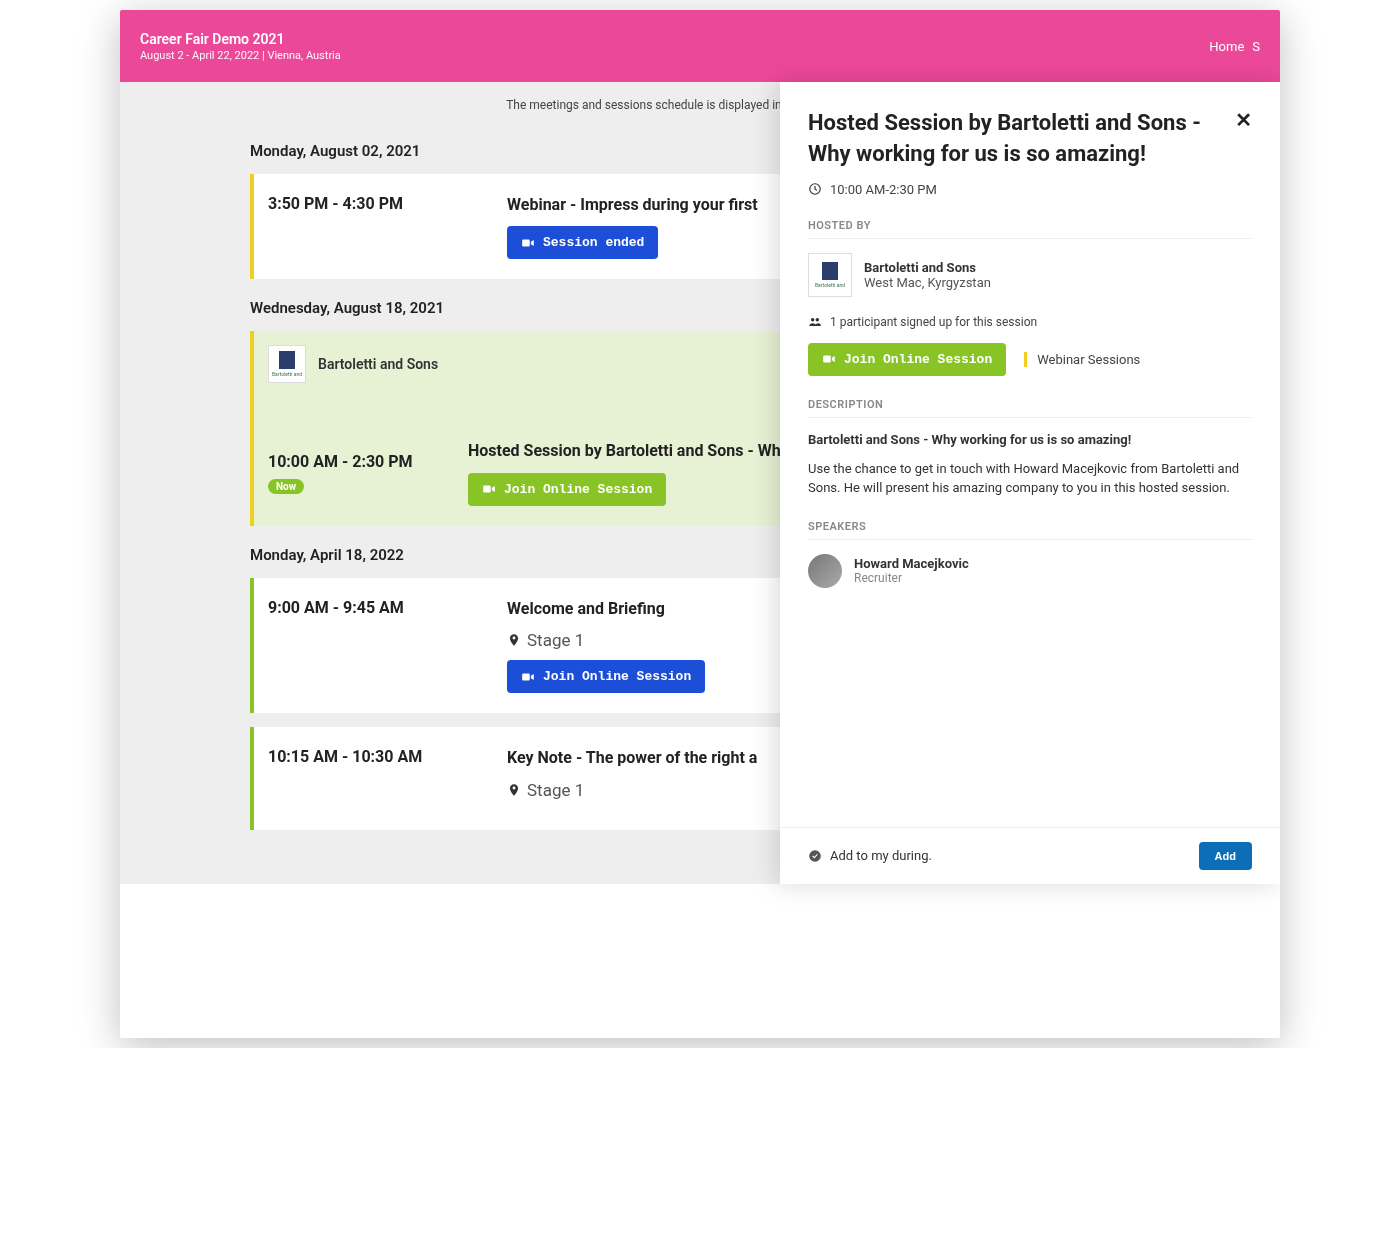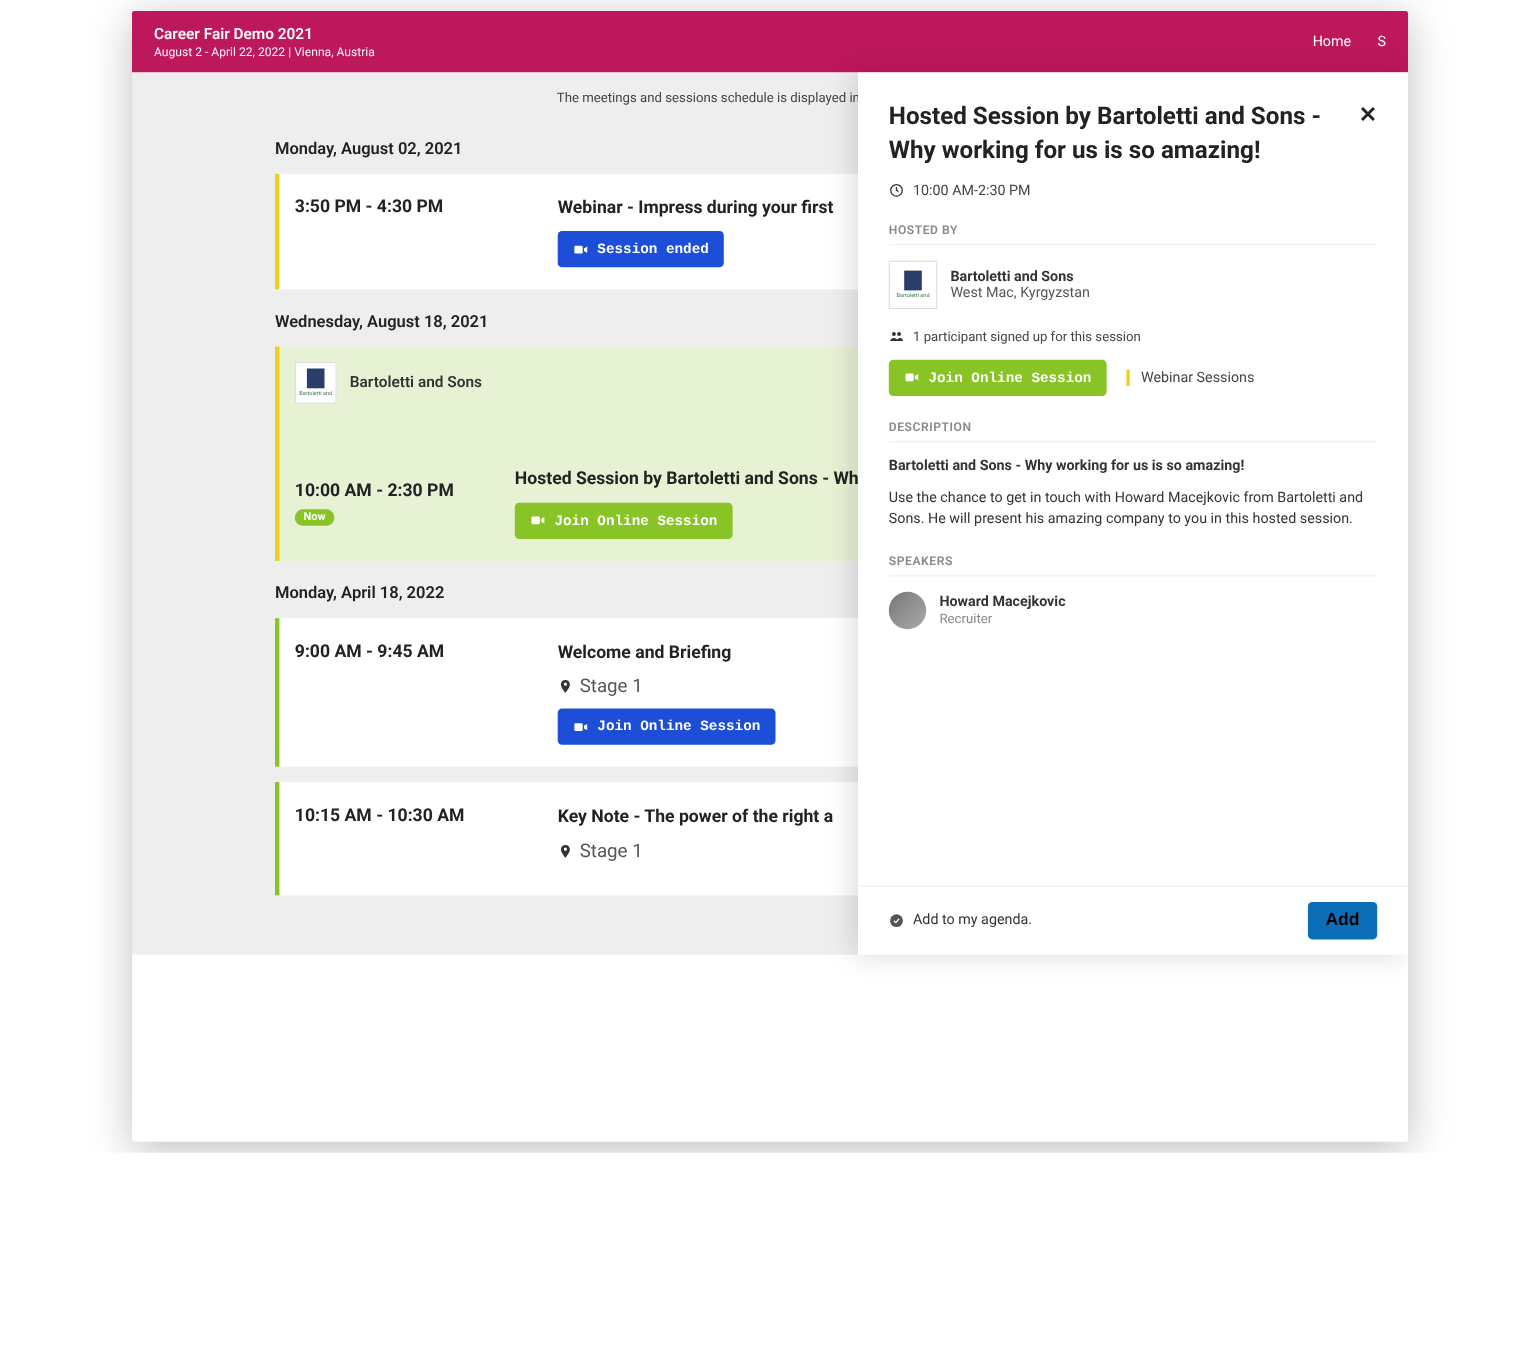--- a/index.html
+++ b/index.html
@@ -1,22 +1,22 @@
 <!DOCTYPE html>
 <html><head>
 <meta charset="utf-8">
 <style>
 * { box-sizing: border-box; margin: 0; padding: 0; }
 body { font-family: -apple-system, BlinkMacSystemFont, "Segoe UI", Roboto, Helvetica, Arial, sans-serif; background: #fff; color: #333; }
 .app-frame { width: 1160px; height: 1028px; margin: 10px auto; position: relative; box-shadow: 0 8px 40px rgba(0,0,0,0.25); overflow: hidden; border-radius: 2px; }
-.header { background: #be185d; color: #fff; height: 56px; display: flex; align-items: center; padding: 0 20px; }
+.header { background: #ec4899; color: #fff; height: 72px; display: flex; align-items: center; padding: 0 20px; }
 .header-left { flex: 1; }
 .event-title { font-size: 14px; font-weight: 600; }
 .event-meta { font-size: 11px; opacity: 0.95; margin-top: 2px; }
-.nav { display: flex; gap: 24px; font-size: 13px; }
+.nav { display: flex; gap: 8px; font-size: 13px; }
 .nav a { color: #fff; text-decoration: none; }
 .main { position: relative; }
 .page-top { background: #fff; padding: 32px 0 0 0; }
 .container { max-width: 860px; margin-left: 130px; }
 h1.page-title { font-size: 30px; font-weight: 700; color: #222; margin-bottom: 20px; }
 .filters { display: flex; gap: 14px; margin-bottom: 30px; }
 .select { flex: 1; border: 1px solid #ddd; border-radius: 4px; padding: 10px 14px; font-size: 13px; color: #555; display: flex; justify-content: space-between; align-items: center; cursor: pointer; }
 .select svg { width: 14px; height: 14px; fill: #bbb; }
 .tabs { display: flex; gap: 22px; border-bottom: 1px solid #eee; }
 .tab { padding: 8px 4px 12px; font-size: 12px; font-weight: 700; letter-spacing: 0.5px; color: #999; cursor: pointer; border-bottom: 2px solid transparent; }
@@ -59,21 +59,21 @@
 .join-row { display: flex; align-items: center; gap: 18px; margin-top: 14px; }
 .tag-pill { border-left: 3px solid #f0d01e; padding-left: 10px; font-size: 13px; color: #444; }
 .desc-title { font-size: 13px; font-weight: 700; margin-top: 14px; }
 .desc-text { font-size: 13px; color: #333; margin-top: 12px; line-height: 1.5; }
 .speaker { display: flex; align-items: center; gap: 12px; margin-top: 14px; }
 .avatar { width: 34px; height: 34px; border-radius: 50%; background: linear-gradient(135deg,#777,#aaa); }
 .speaker .nm { font-size: 13px; font-weight: 700; }
 .speaker .role { font-size: 12px; color: #888; }
 .panel-footer { border-top: 1px solid #eee; padding: 14px 28px; display: flex; align-items: center; justify-content: space-between; }
 .agenda-add { display: flex; align-items: center; gap: 8px; font-size: 13px; color: #333; }
-.btn-blue { background: #0d6eb8; padding: 8px 16px; border-radius: 4px; color: #000000; font-size: 16px; font-weight: 600; border: none; cursor: pointer; }
+.btn-blue { background: #0d6eb8; padding: 8px 16px; border-radius: 4px; color: #ffffff; font-size: 11px; font-weight: 600; border: none; cursor: pointer; }
 svg.icon { width: 14px; height: 14px; }
 </style>
 </head>
 <body>
 
 <div class="app-frame">
 
   <div class="header">
     <div class="header-left">
       <div class="event-title">Career Fair Demo 2021</div>
@@ -213,20 +213,20 @@
           </div>
         </div>
       </div>
 
       <div class="panel-footer">
         <div class="agenda-add">
           <svg class="icon" viewBox="0 0 24 24" fill="#555">
               <circle cx="12" cy="12" r="10"></circle>
               <path d="M8 12l3 3 5-6" stroke="#fff" stroke-width="2" fill="none"></path>
             </svg>
-          <span>Add to my agenda.</span>
+          <span>Add to my during.</span>
         </div>
         <button class="btn-blue">Add</button>
       </div>
     </div>
 
   </div>
 </div>
 
 </body></html>

